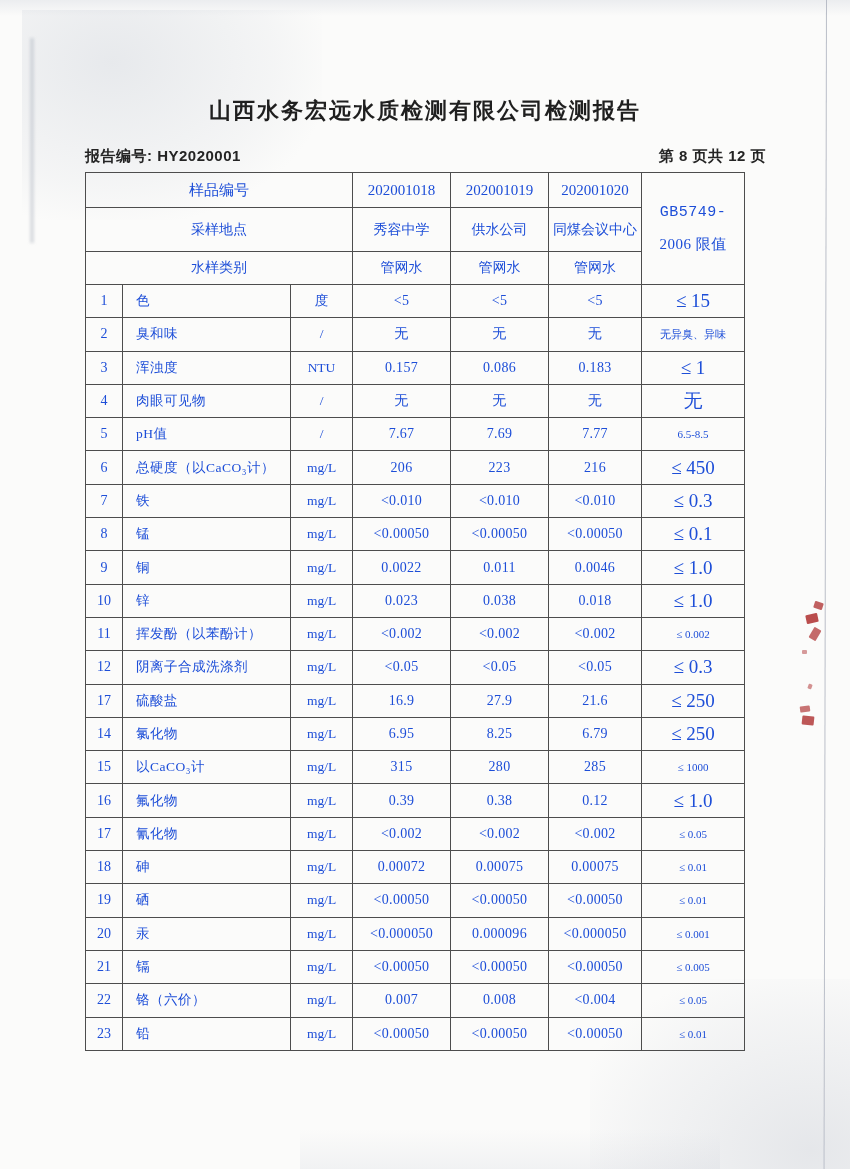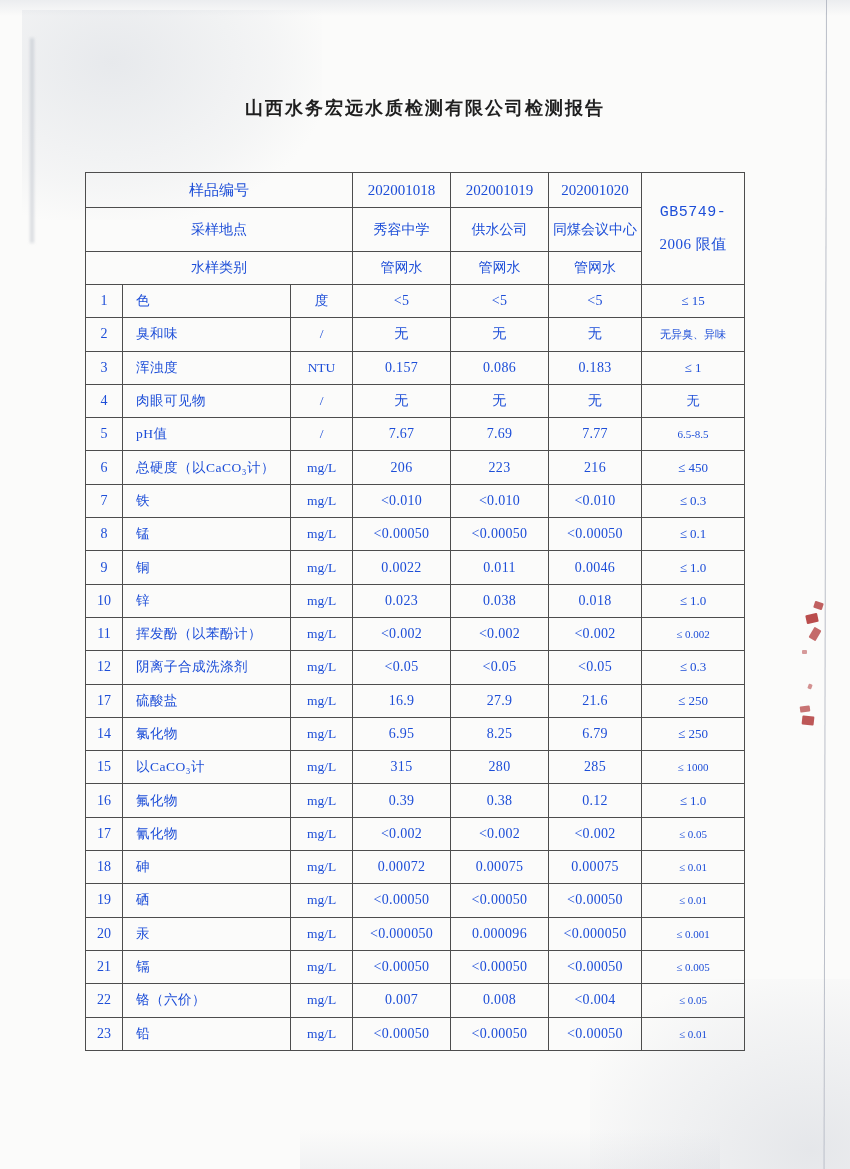--- a/index.html
+++ b/index.html
@@ -21,21 +21,21 @@
   .art-edge-line{position:absolute;top:0;left:826px;width:1px;height:1169px;
     background:rgba(175,180,192,0.85);transform:rotate(0.12deg);transform-origin:top;}
   .art-bottom-right{position:absolute;right:0;bottom:0;width:260px;height:190px;
     background:radial-gradient(ellipse at 85% 90%,rgba(188,193,204,0.35),rgba(188,193,204,0.12) 55%,transparent 80%);}
   .art-bottom-mid{position:absolute;left:300px;bottom:0;width:420px;height:40px;
     background:linear-gradient(to top,rgba(200,204,214,0.20),transparent);}
 
   .title{
     position:absolute;top:96px;left:0;width:850px;margin:0;
     text-align:center;font-family:"Liberation Sans","DejaVu Sans",sans-serif;
-    font-size:18px;font-weight:bold;letter-spacing:2px;color:#1f1f1f;
+    font-size:22px;font-weight:bold;letter-spacing:2px;color:#1f1f1f;
   }
   .meta{
     position:absolute;top:147px;left:85px;width:681px;
     display:flex;justify-content:space-between;align-items:baseline;
     font-family:"Liberation Sans","DejaVu Sans",sans-serif;
     font-size:15px;font-weight:bold;color:#242424;letter-spacing:0.5px;
   }
 
   table.report{
     position:absolute;top:172px;left:85px;width:659px;
@@ -52,21 +52,21 @@
   thead tr.h2 td{height:43px;font-size:14px;}
   thead tr.h3 td{height:32px;font-size:14px;}
   thead td.wrap{white-space:normal;line-height:1.25;}
   td.limit-head{font-size:15px;letter-spacing:0.5px;}
   td.limit-head .l1{margin-bottom:14px;font-family:Liberation Mono, monospace;}
   tbody td{height:32.3px;}
   tbody td.c-name{text-align:left;padding-left:13px;font-size:13.5px;letter-spacing:0.5px;}
   tbody td.c-no{font-size:14px;}
   tbody td.c-unit{font-size:13.5px;}
   tbody td.c-val{font-size:14px;letter-spacing:0.3px;}
-  tbody td.c-limit{font-size:13px;}
+  tbody td.c-limit{font-size:19px;}
   tbody td.small{font-size:11px;letter-spacing:0;}
 
   
   .seal{position:absolute;left:796px;top:598px;width:42px;height:150px;filter:blur(0.4px);}
   .seal i{position:absolute;background:#b23a3a;opacity:0.8;display:block;border-radius:1px;}
   .seal i:nth-child(1){left:18px;top:4px;width:9px;height:7px;transform:rotate(18deg);}
   .seal i:nth-child(2){left:10px;top:16px;width:12px;height:9px;transform:rotate(-12deg);opacity:0.9;}
   .seal i:nth-child(3){left:15px;top:30px;width:8px;height:12px;transform:rotate(30deg);opacity:0.75;}
   .seal i:nth-child(4){left:6px;top:52px;width:5px;height:4px;opacity:0.5;}
   .seal i:nth-child(5){left:12px;top:86px;width:4px;height:5px;opacity:0.55;transform:rotate(20deg);}
@@ -80,20 +80,24 @@
 
   <div class="art-top-band"></div>
   <div class="art-top-left"></div>
   <div class="art-left-streak"></div>
   <div class="art-edge-line"></div>
   <div class="art-bottom-right"></div>
   <div class="art-bottom-mid"></div>
 
   <h1 class="title">山西水务宏远水质检测有限公司检测报告</h1>
 
+  <div class="meta">
+    <span>报告编号: HY2020001</span>
+    <span>第 8 页共 12 页</span>
+  </div>
 
   <table class="report">
     <colgroup>
       <col style="width:37px">
         <col style="width:168px">
         <col style="width:62px">
       <col style="width:98px">
         <col style="width:98px">
         <col style="width:93px">
         <col style="width:103px">

